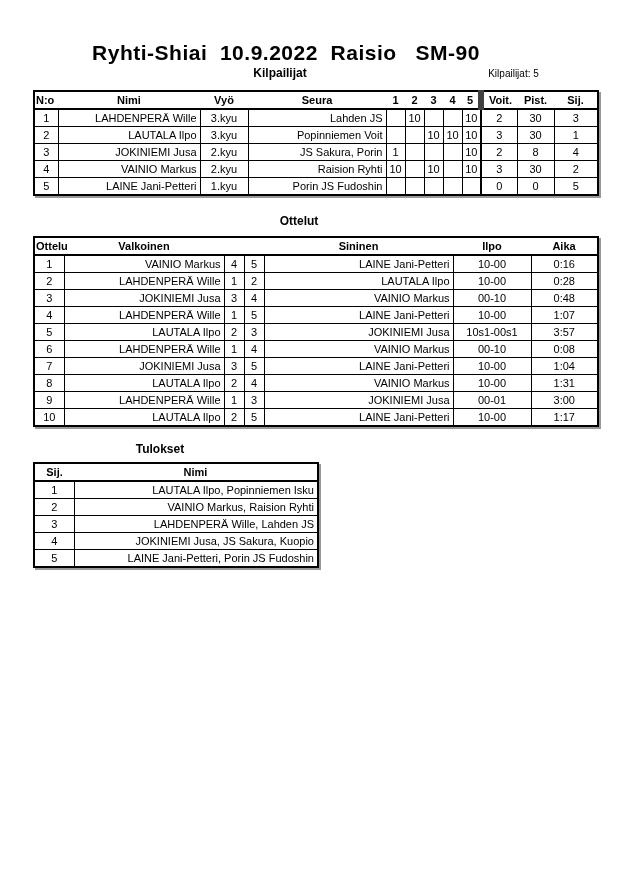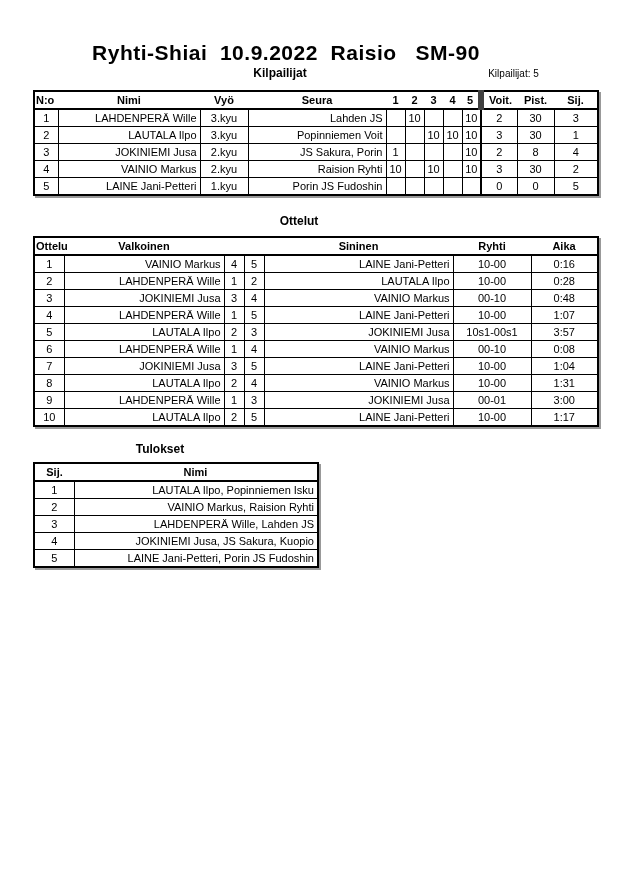--- a/index.html
+++ b/index.html
@@ -203,21 +203,21 @@
     <col style="width:189px">
       <col style="width:78px">
       <col style="width:67px">
   </colgroup>
   <thead>
     <tr>
       <th class="hfirst">Ottelu</th>
       <th>Valkoinen</th>
       <th colspan="2"></th>
       <th>Sininen</th>
-      <th>Ryhti</th>
+      <th>Ilpo</th>
       <th>Aika</th>
     </tr>
   </thead>
   <tbody>
     <tr>
       <td class="c">1</td>
       <td class="l">VAINIO Markus</td>
       <td class="c">4</td>
       <td class="c">5</td>
       <td class="l">LAINE Jani-Petteri</td>

